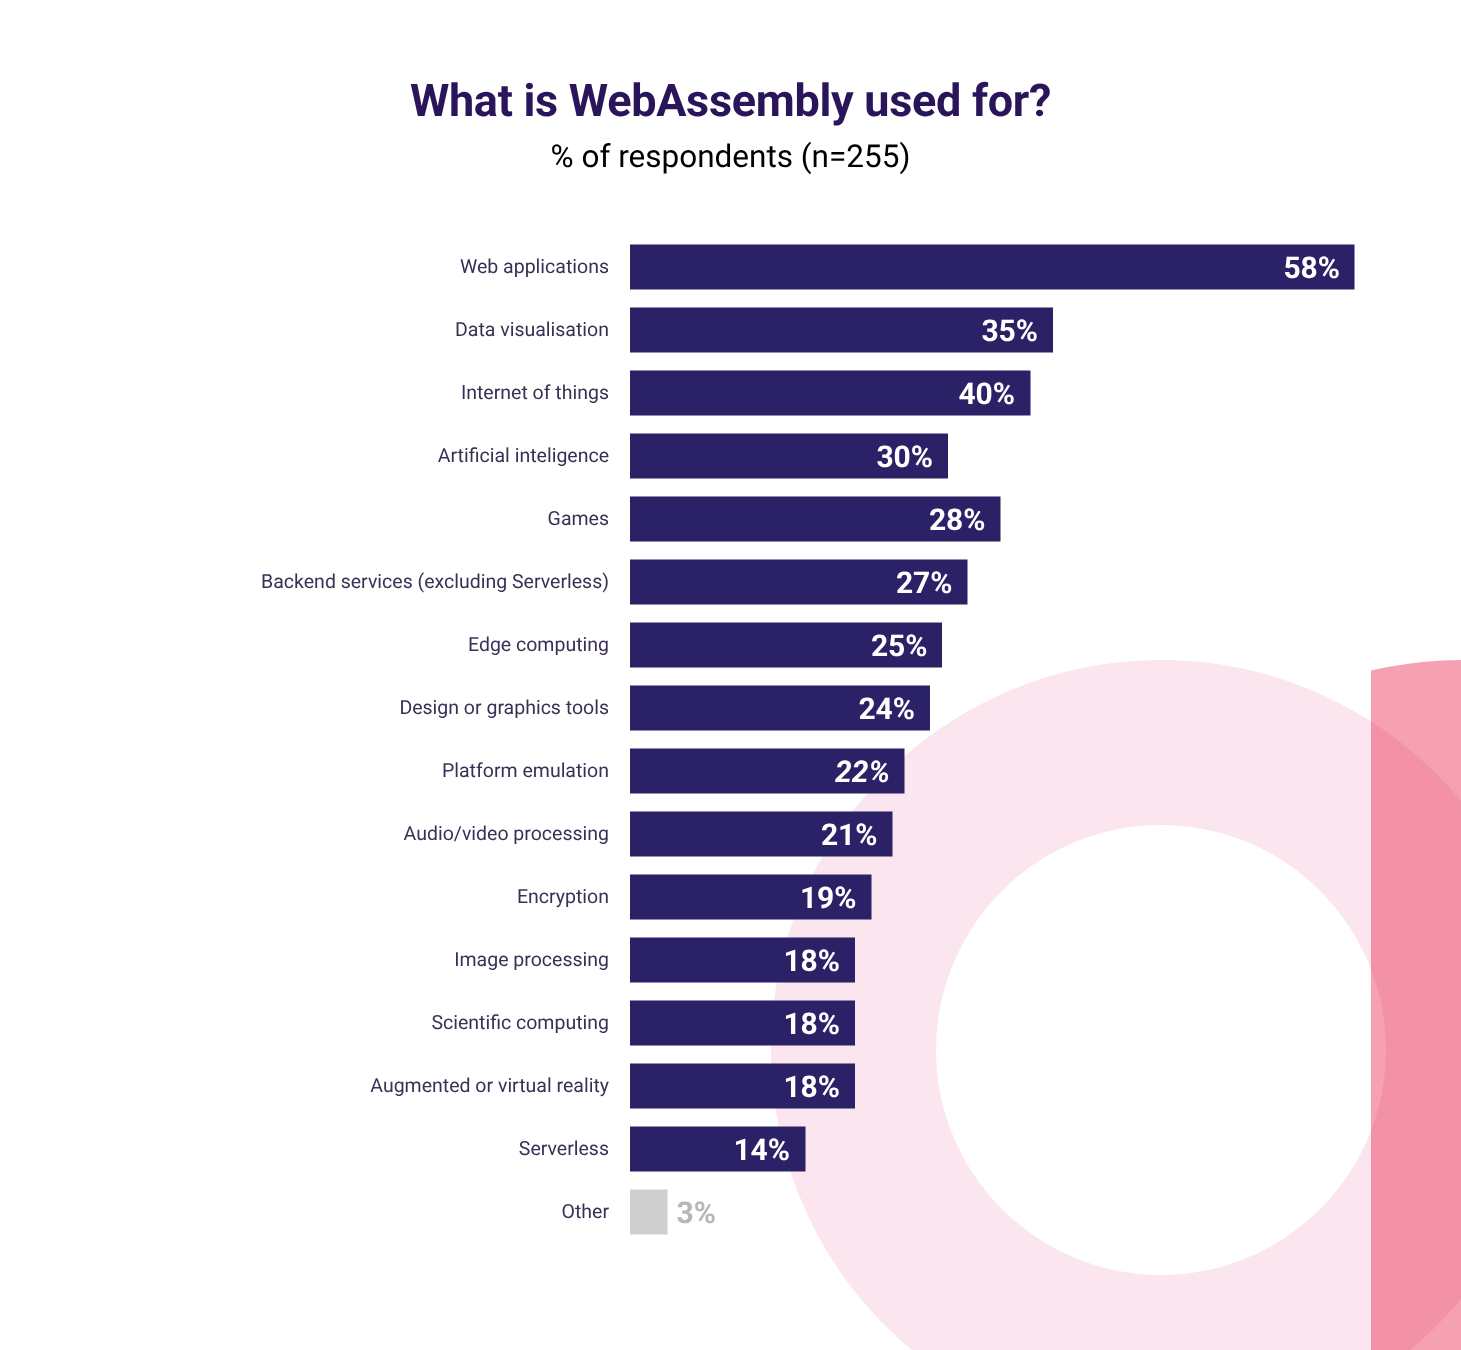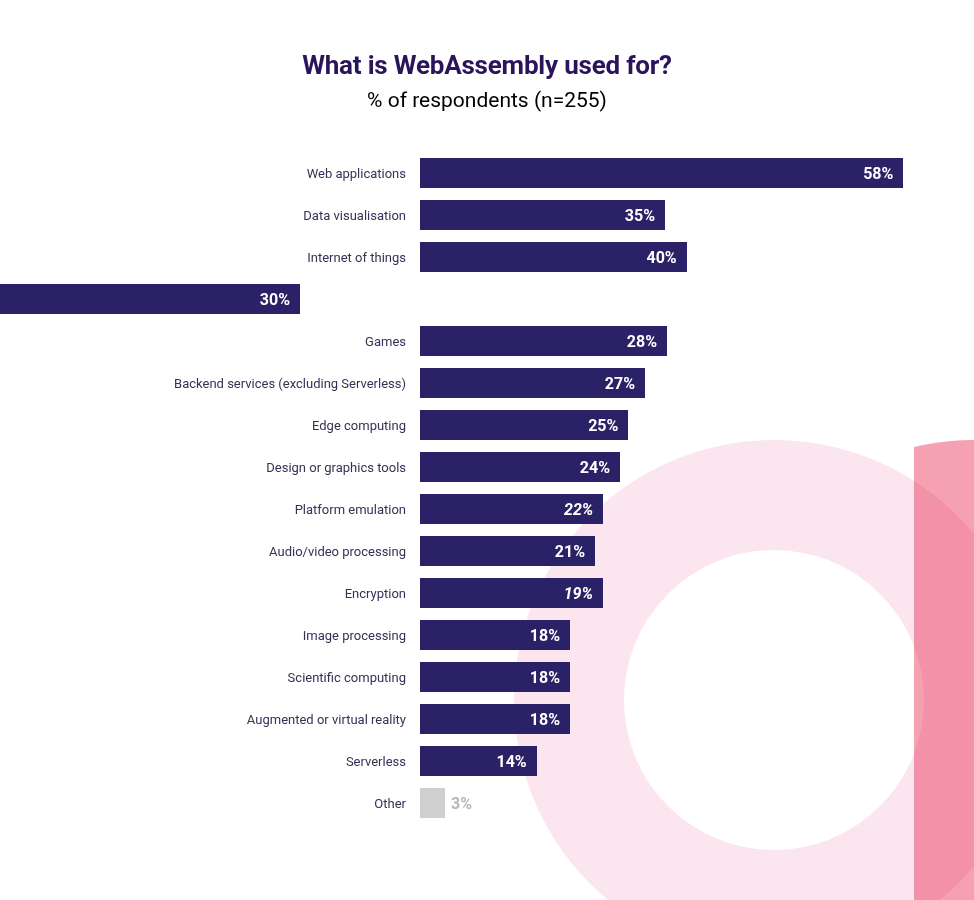--- a/index.html
+++ b/index.html
@@ -35,21 +35,21 @@
   }
   .chart-wrap {
     position: relative;
     z-index: 1;
     width: 100%;
     height: 100%;
     padding-top: 50px;
   }
   .title {
     text-align: center;
-    font-size: 26px;
+    font-size: 30px;
     font-weight: 700;
     color: #2a145a;
     letter-spacing: -0.2px;
   }
   .subtitle {
     text-align: center;
     font-size: 21px;
     font-weight: 400;
     color: #000000;
     margin-top: 8px;
@@ -81,21 +81,21 @@
   .bar {
     height: 30px;
     display: flex;
     align-items: center;
     justify-content: flex-end;
     padding-right: 10px;
   }
   .bar.dark { background: #2a2166; }
   .bar.grey { background: #cfcfcf; }
   .val {
-    font-size: 16px;
+    font-size: 20px;
     font-weight: 700;
   }
   .val.inside { color: #ffffff; }
   .val.outside {
     color: #b7b7b7;
     position: absolute;
     left: 0;
     top: 0;
     height: 30px;
     display: flex;
@@ -118,36 +118,37 @@
         <div class="cat">Web applications</div>
         <div class="bar-area">
           <div class="bar dark" style="width: 483.333px;">
             <span class="val inside">58%</span>
           </div>
         </div>
       </div>
       <div class="row">
         <div class="cat">Data visualisation</div>
         <div class="bar-area">
-          <div class="bar dark" style="width: 245px;">
+          <div class="bar dark" style="width: 282px;">
             <span class="val inside">35%</span>
           </div>
         </div>
       </div>
       <div class="row">
         <div class="cat">Internet of things</div>
         <div class="bar-area">
           <div class="bar dark" style="width: 266.667px;">
             <span class="val inside">40%</span>
           </div>
         </div>
       </div>
       <div class="row">
-        <div class="bar-area">
-          <div class="bar dark" style="width: 300px;">
+        <div class="cat">Artificial inteligence</div>
+        <div class="bar-area">
+          <div class="bar dark" style="width: 212px;">
             <span class="val inside">30%</span>
           </div>
         </div>
       </div>
       <div class="row">
         <div class="cat">Games</div>
         <div class="bar-area">
           <div class="bar dark" style="width: 247px;">
             <span class="val inside">28%</span>
           </div>
@@ -189,21 +190,21 @@
         <div class="cat">Audio/video processing</div>
         <div class="bar-area">
           <div class="bar dark" style="width: 175px;">
             <span class="val inside">21%</span>
           </div>
         </div>
       </div>
       <div class="row">
         <div class="cat">Encryption</div>
         <div class="bar-area">
-          <div class="bar dark" style="width: 183px; font-style: italic;">
+          <div class="bar dark" style="width: 161px;">
             <span class="val inside">19%</span>
           </div>
         </div>
       </div>
       <div class="row">
         <div class="cat">Image processing</div>
         <div class="bar-area">
           <div class="bar dark" style="width: 150px;">
             <span class="val inside">18%</span>
           </div>

